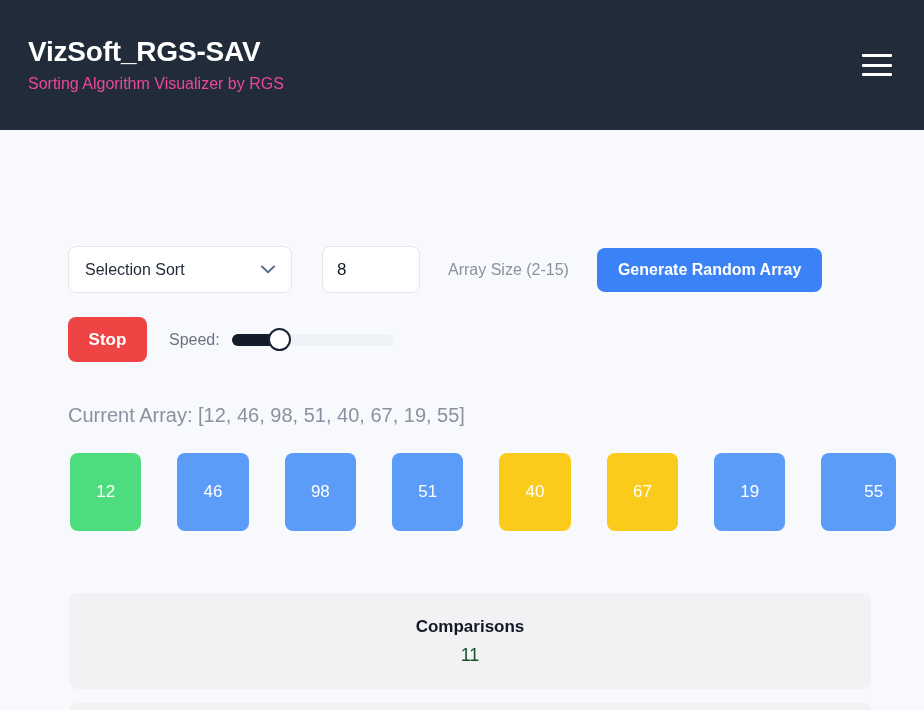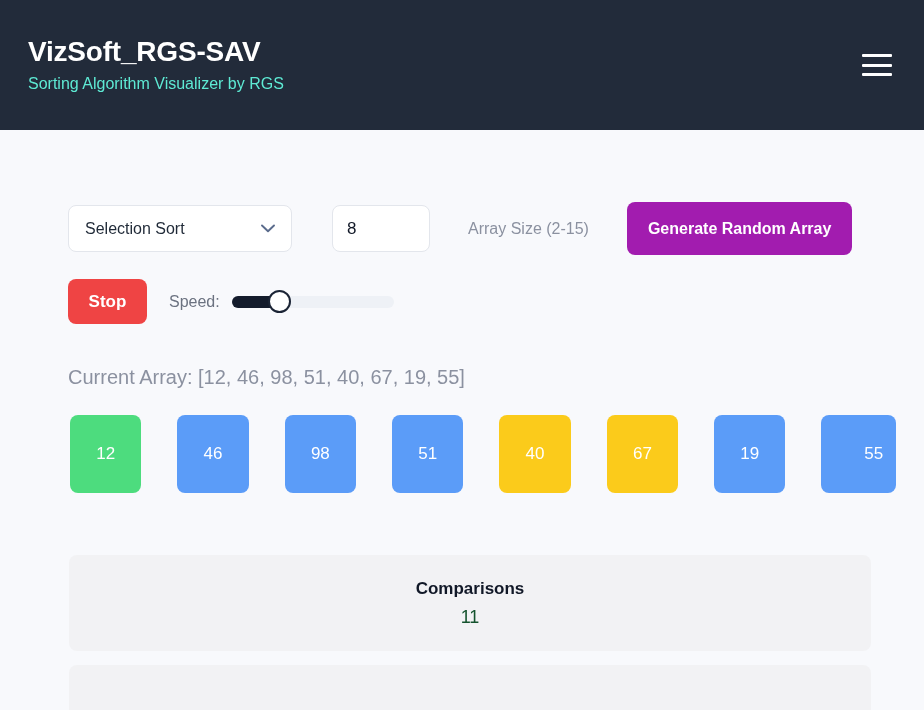--- a/index.html
+++ b/index.html
@@ -31,21 +31,21 @@
 
   .brand-title {
     color: #ffffff;
     font-size: 28px;
     font-weight: bold;
     letter-spacing: -0.2px;
     line-height: 1.1;
   }
 
   .brand-subtitle {
-    color: #5eead4;
+    color: #ec4899;
     font-size: 16px;
     font-weight: normal;
     line-height: 1.1;
   }
 
   .menu-button {
     width: 34px;
     height: 30px;
     display: flex;
     flex-direction: column;
@@ -64,22 +64,22 @@
   }
 
   
   .main {
     padding: 0 28px;
   }
 
   .controls-row {
     display: flex;
     align-items: center;
-    gap: 16px;
-    padding-top: 72px;
+    gap: 6px;
+    padding-top: 116px;
   }
 
   .algo-select {
     width: 224px;
     height: 47px;
     background: #ffffff;
     border: 1px solid #e3e6ec;
     border-radius: 8px;
     display: flex;
     align-items: center;
@@ -111,22 +111,22 @@
   }
 
   .size-label {
     font-size: 16px;
     color: #8b91a0;
     margin-left: 22px;
     white-space: nowrap;
   }
 
   .generate-button {
-    height: 53px;
-    background: #a21caf;
+    height: 44px;
+    background: #3b82f6;
     color: #ffffff;
     font-size: 16px;
     font-weight: bold;
     font-family: "Liberation Sans", sans-serif;
     border: none;
     border-radius: 8px;
     padding: 0 21px;
     margin-left: 22px;
     cursor: pointer;
     white-space: nowrap;

